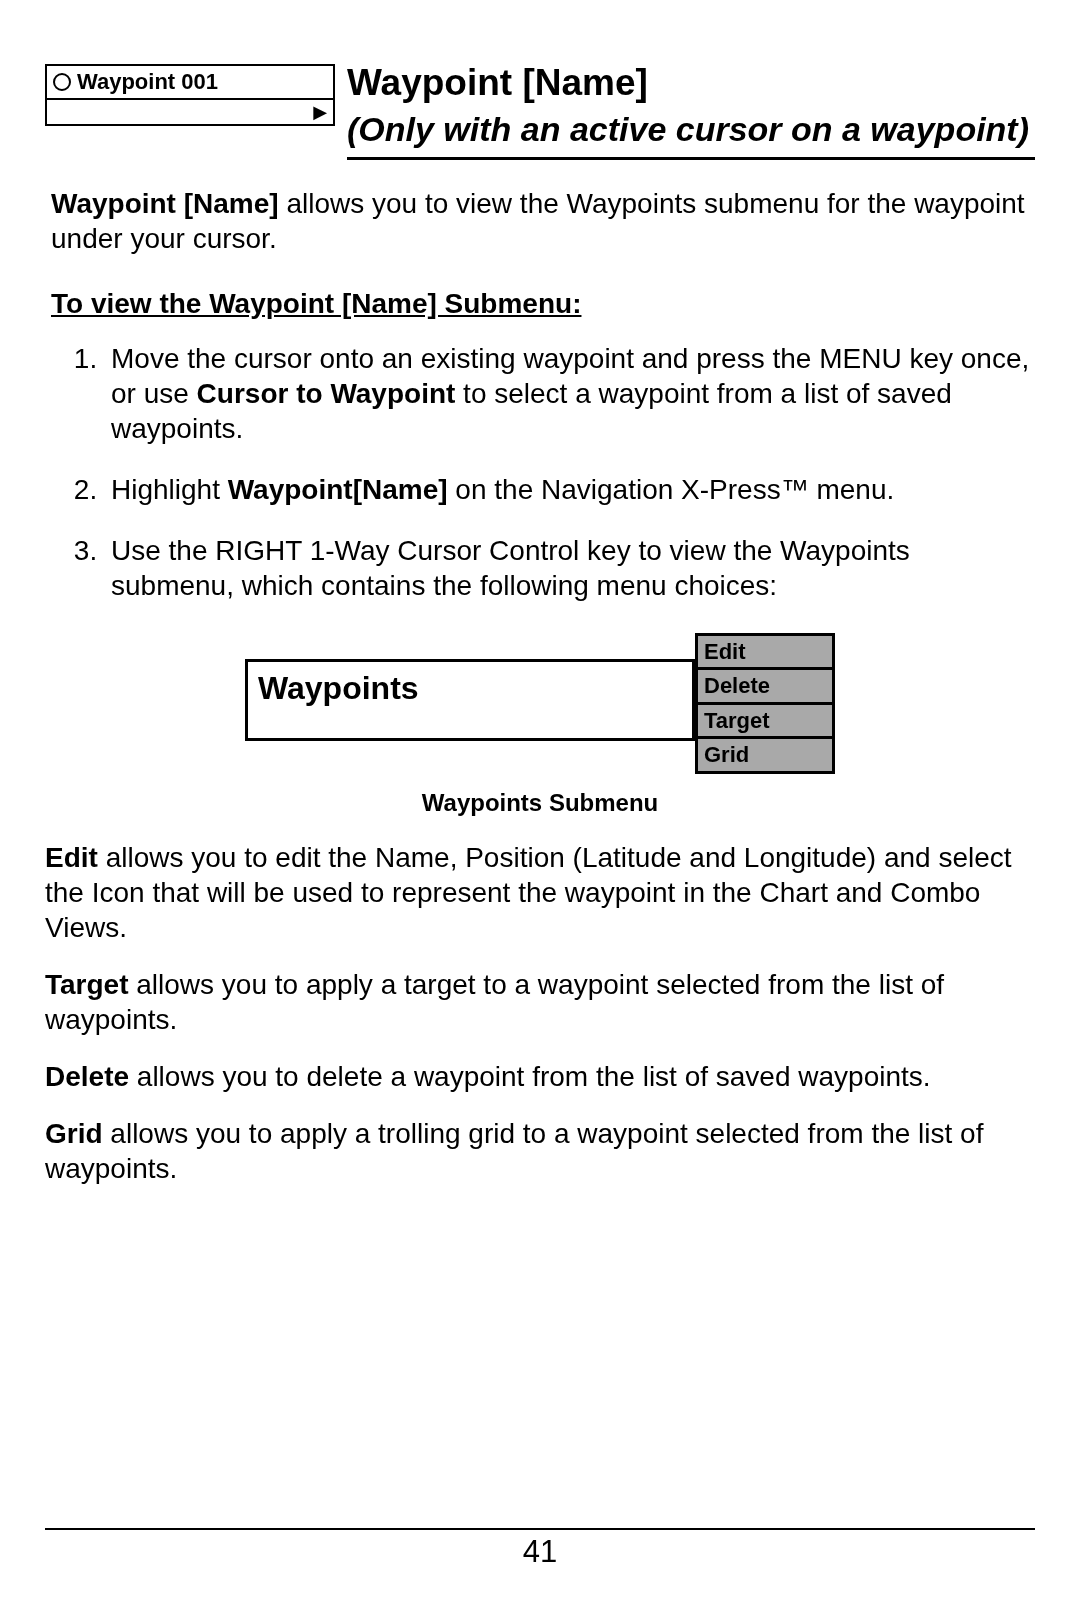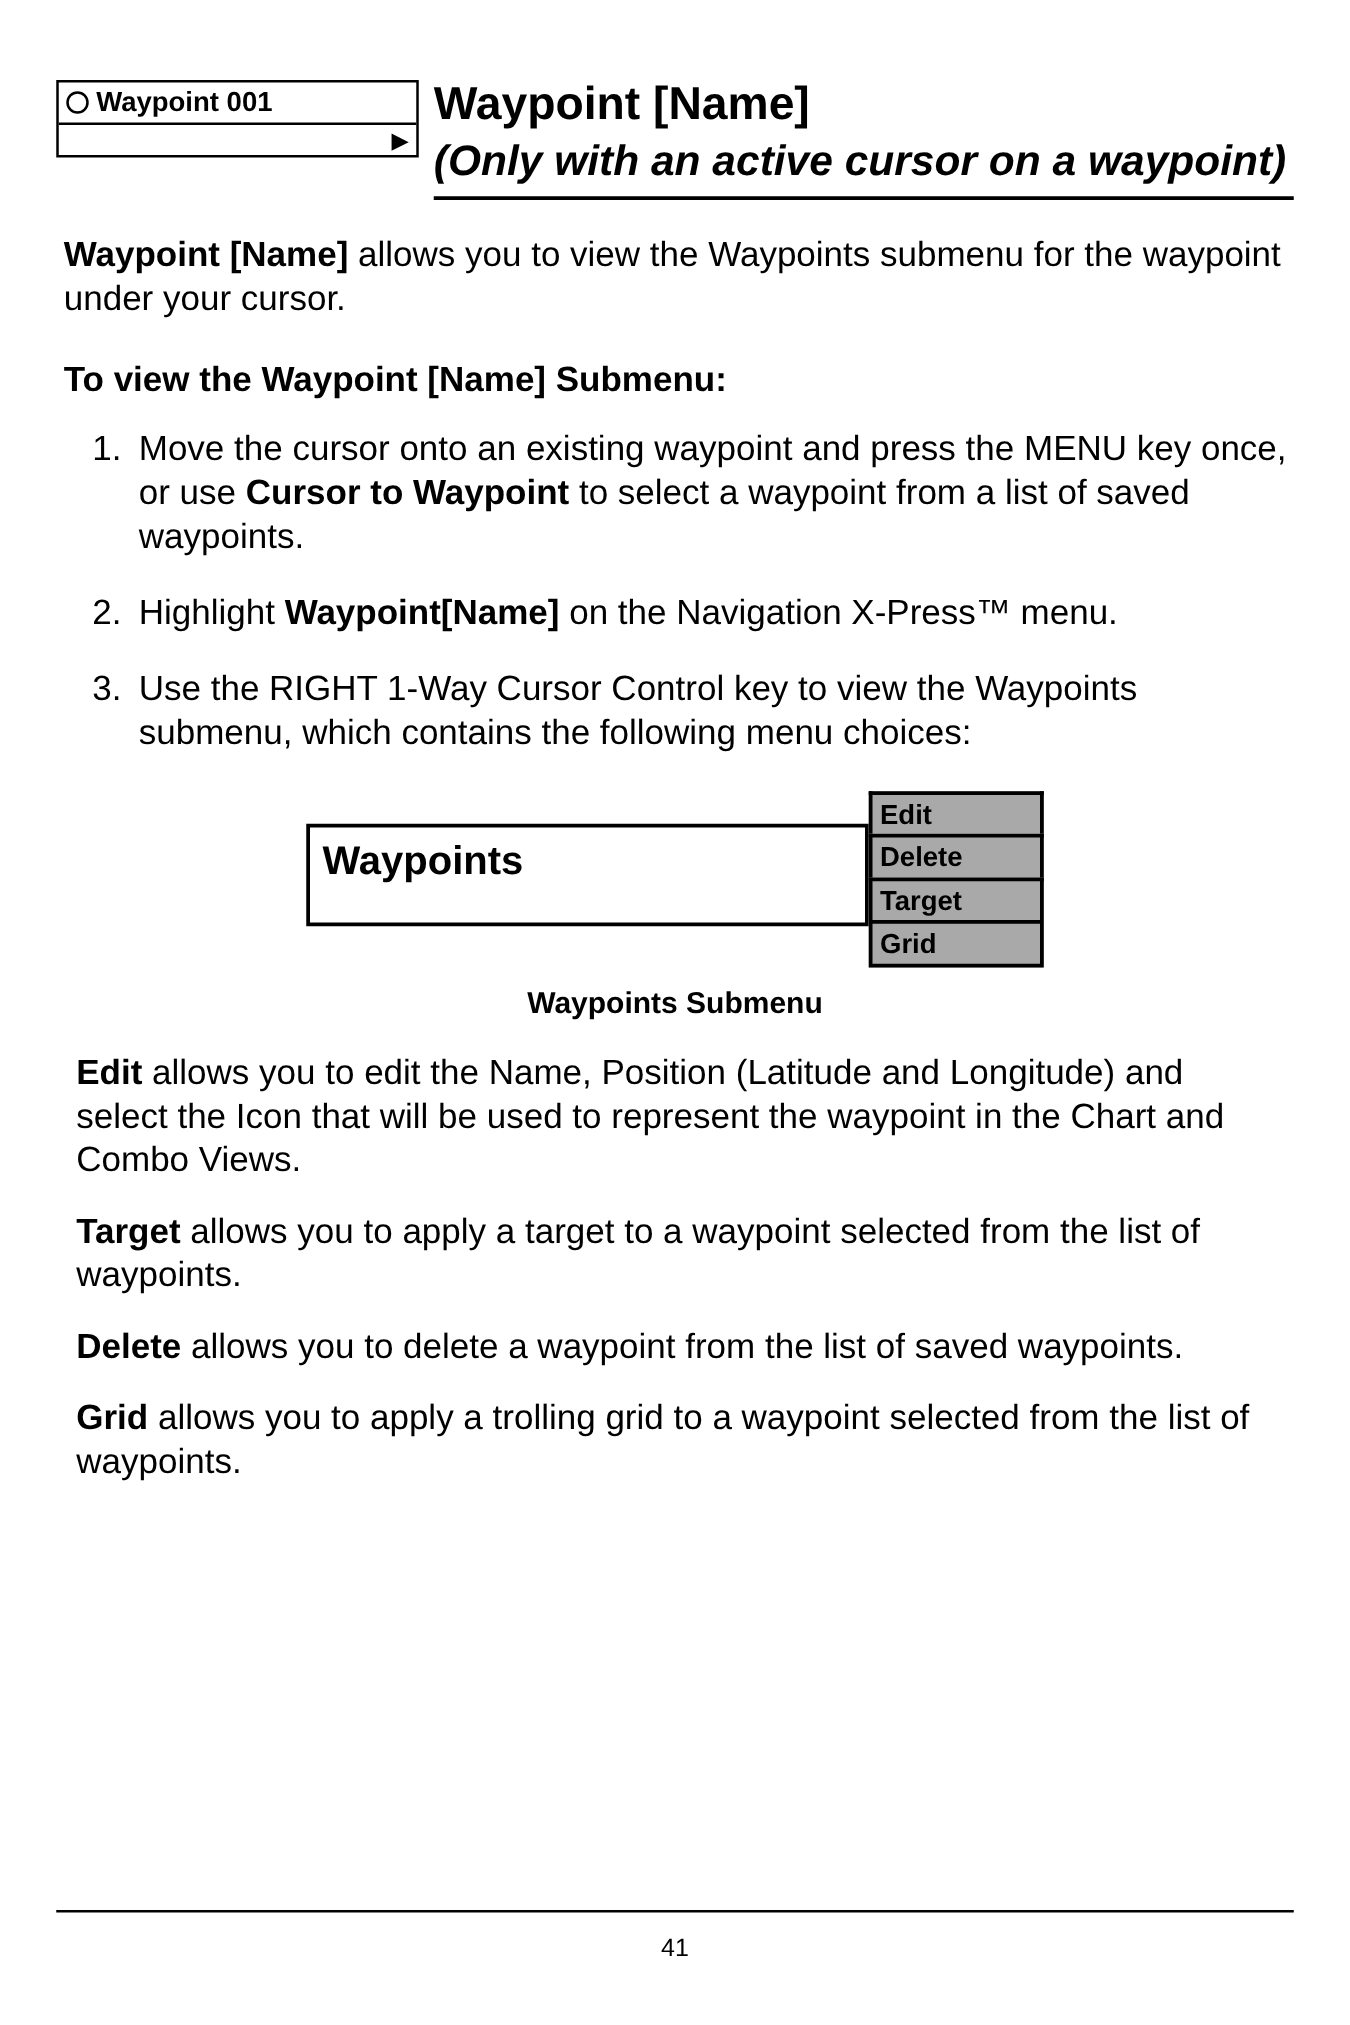--- a/index.html
+++ b/index.html
@@ -53,21 +53,21 @@
   }
   .subtitle{
     font-style:italic;font-weight:700;font-size:34px;
     padding-bottom:6px;
     border-bottom:3px solid #000;
   }
   
   p{margin:20px 6px;}
   .intro{margin-top:26px;}
   .lead{font-weight:700;}
-  .section-head{font-weight:700;margin-top:30px;}
+  .section-head{font-weight:700;text-decoration:underline;margin-top:30px;}
   ol.steps{margin:14px 0 30px 60px;padding:0;}
   ol.steps li{margin-bottom:26px;padding-left:6px;}
   
   .submenu-wrap{width:590px;margin:0 auto;}
   .submenu-fig{
     display:flex;align-items:flex-start;
   }
   .sub-left{
     flex:1;
     border:3px solid #000;
@@ -86,29 +86,29 @@
     background:#a9a9a9;
     font-family:Arial,sans-serif;
     font-weight:900;font-size:22px;
     padding:2px 6px;
   }
   .sub-item:last-child{border-bottom:3px solid #000;}
   .submenu-caption{
     text-align:center;font-weight:700;font-size:24px;margin-top:14px;
   }
   
-  .defs p{margin:22px 16px;}
+  .defs p{margin:22px 0;}
   
   .footer-line{
     position:absolute;left:45px;right:45px;bottom:90px;
     border-top:2px solid #000;
   }
   .page-num{
     position:absolute;left:0;right:0;bottom:48px;
-    text-align:center;font-size:20px;
+    text-align:center;font-size:31px;
   }
 </style>
 </head>
 <body>
 
 <div class="page">
 
   <div class="header-row">
     <div class="menu-icon-box">
       <div class="menu-icon-inner">

